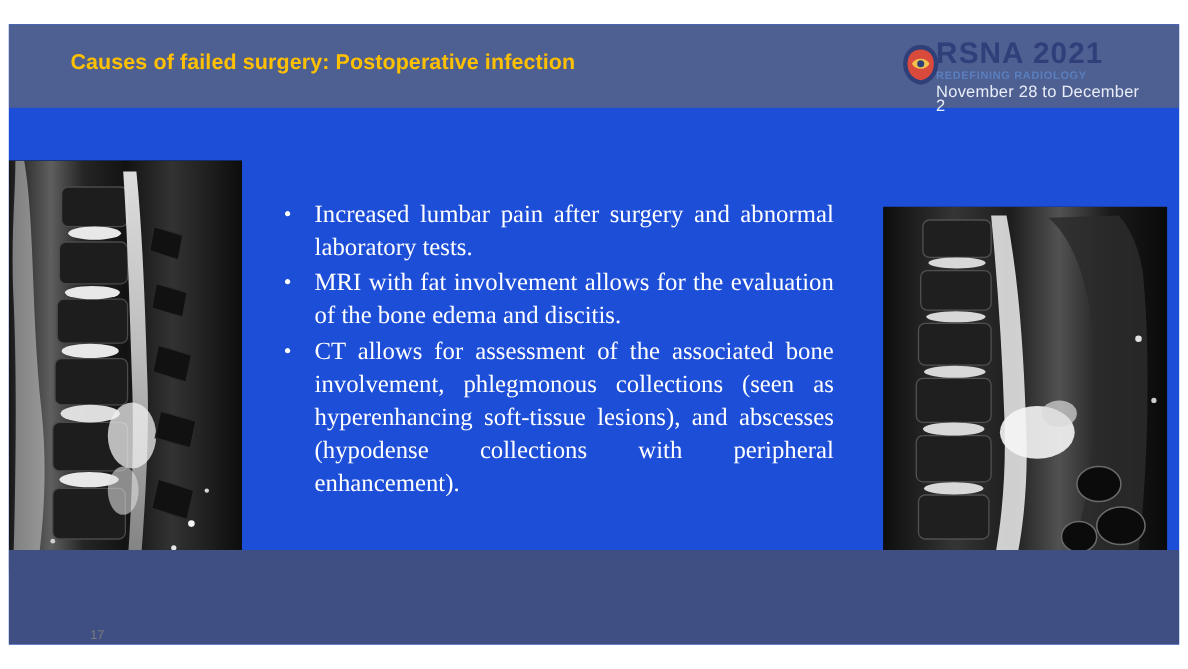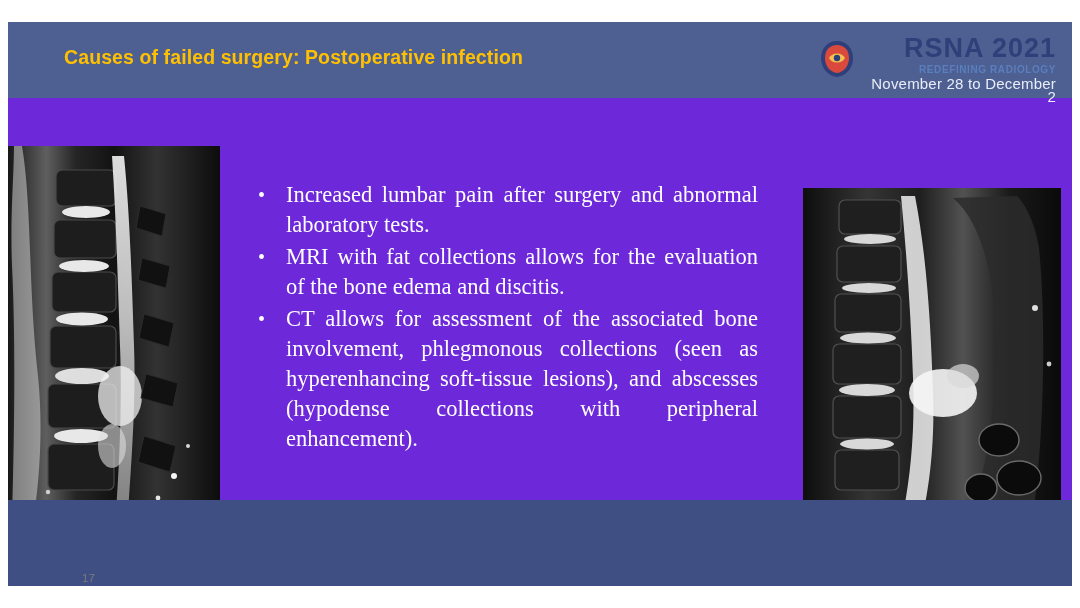--- a/index.html
+++ b/index.html
@@ -19,21 +19,21 @@
     width: 1080px;
     height: 608px;
     background: #ffffff;
   }
   .slide-frame {
     position: absolute;
     left: 8px;
     top: 22px;
     width: 1064px;
     height: 564px;
-    background: #6d28d9;
+    background: #1d4ed8;
     overflow: hidden;
   }
   .header-band {
     position: absolute;
     left: 0;
     top: 0;
     width: 1064px;
     height: 76px;
     background: #4e5f92;
   }
@@ -58,24 +58,24 @@
   }
   .logo-mark {
     position: absolute;
     left: 8px;
     top: 4px;
     width: 42px;
     height: 42px;
   }
   .logo-text {
     position: absolute;
-    left: 56px;
+    left: 43px;
     top: 0px;
     width: 192px;
-    text-align: right;
+    text-align: left;
   }
   .logo-main {
     font-size: 27px;
     font-weight: bold;
     color: #2f3f7a;
     letter-spacing: 1px;
     line-height: 28px;
     font-family: "Liberation Sans", sans-serif;
   }
   .logo-sub {
@@ -256,21 +256,21 @@
         </svg>
       </div>
 
       <div class="bullets">
         <div class="bullet-row">
           <div class="bullet-dot">•</div>
           <div class="bullet-text">Increased lumbar pain after surgery and abnormal laboratory tests.</div>
         </div>
         <div class="bullet-row">
           <div class="bullet-dot">•</div>
-          <div class="bullet-text">MRI with fat collections allows for the evaluation of the bone edema and discitis.</div>
+          <div class="bullet-text">MRI with fat involvement allows for the evaluation of the bone edema and discitis.</div>
         </div>
         <div class="bullet-row">
           <div class="bullet-dot">•</div>
           <div class="bullet-text">CT allows for assessment of the associated bone involvement, phlegmonous collections (seen as hyperenhancing soft-tissue lesions), and abscesses (hypodense collections with peripheral enhancement).</div>
         </div>
       </div>
 
       <div class="image-right">
         <svg class="mri" viewBox="0 0 258 330" preserveAspectRatio="none">
           <defs>

